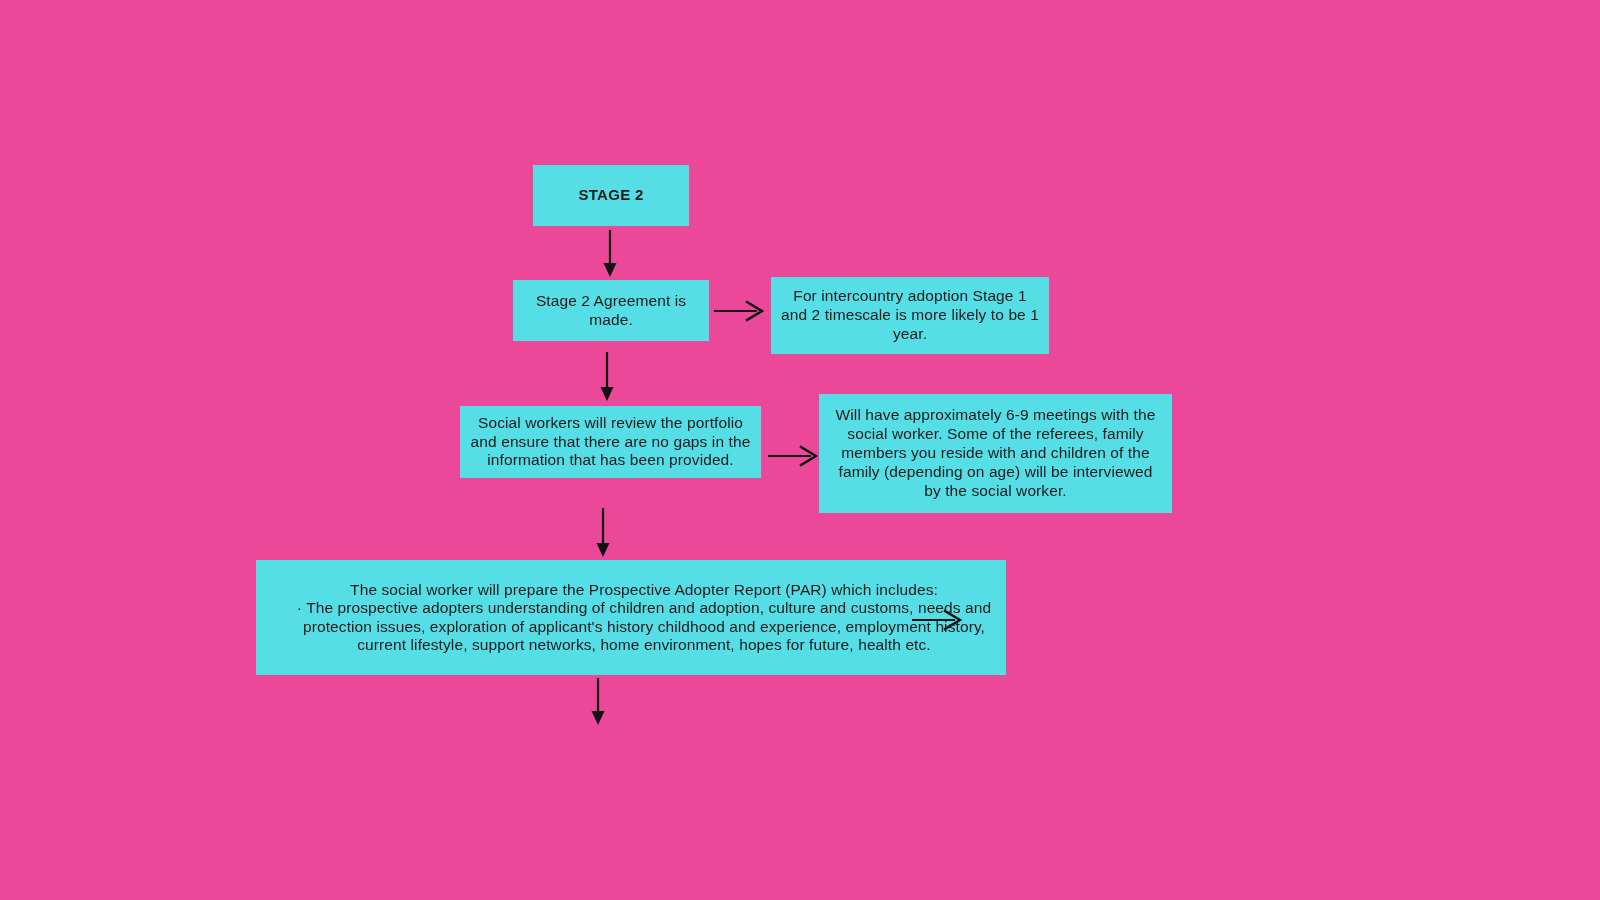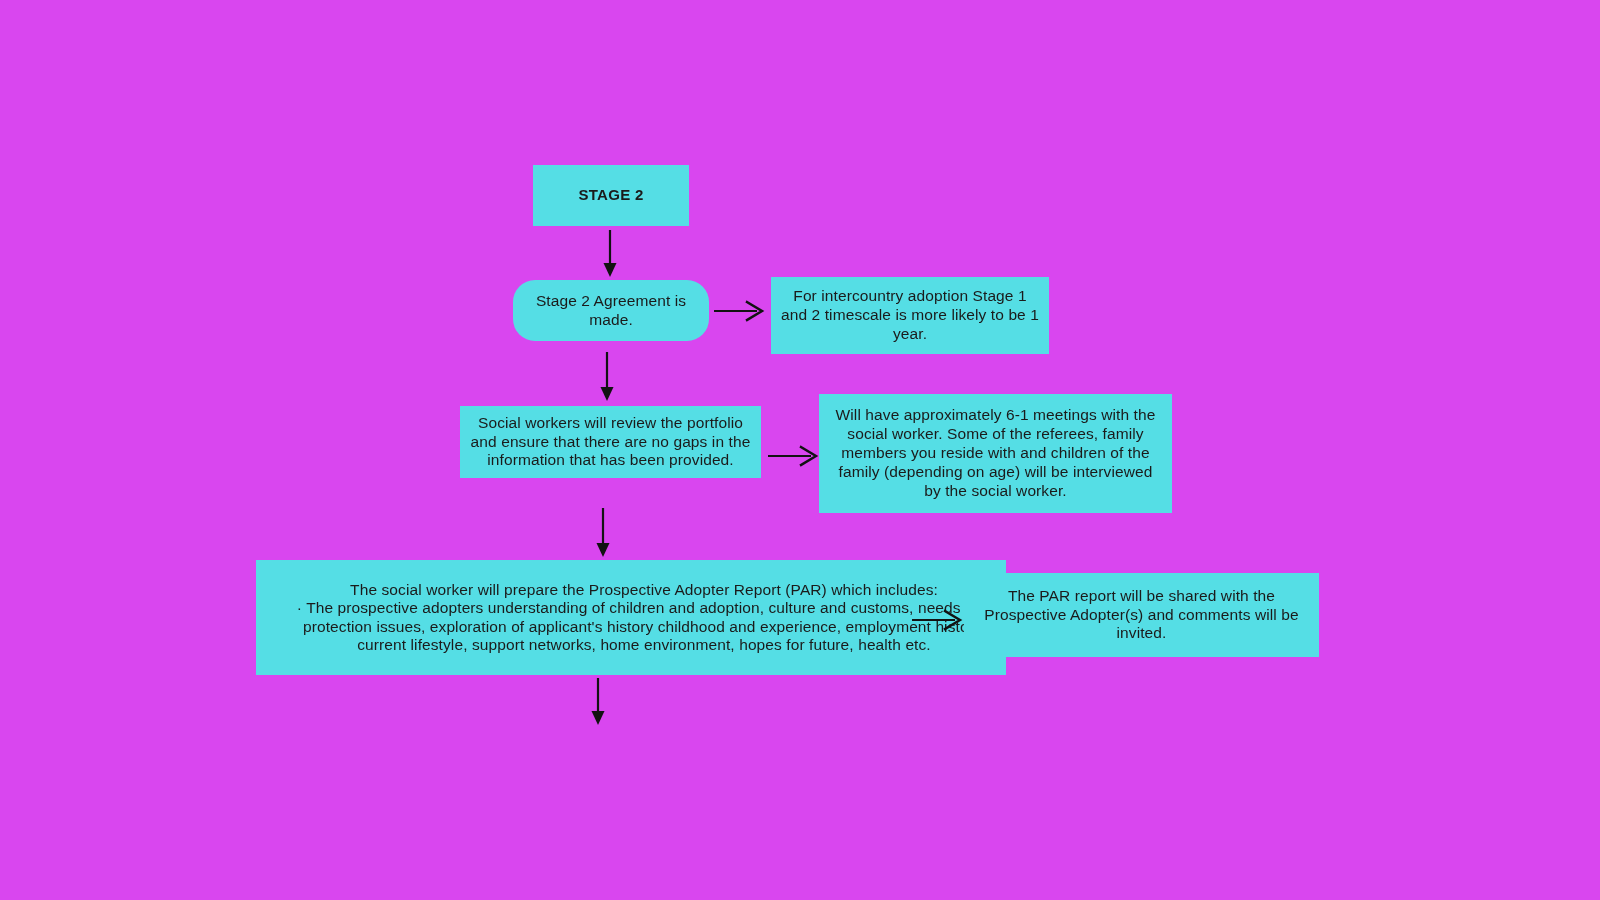--- a/index.html
+++ b/index.html
@@ -11,21 +11,21 @@
     width: 1600px;
     height: 900px;
     font-family: "Liberation Sans", sans-serif;
     color: #1b1b1b;
     overflow: hidden;
   }
   #canvas {
     position: relative;
     width: 1600px;
     height: 900px;
-    background: #d946ef;
+    background: #ec4899;
   }
   .node {
     position: absolute;
     box-sizing: border-box;
     background: #55dee5;
     display: flex;
     align-items: center;
     justify-content: center;
     text-align: center;
     padding: 4px 10px;
@@ -65,21 +65,21 @@
     <span class="node-text">STAGE 2</span>
   </div>
 
   <div class="arrow" style="left:598px; top:230px; width:24px; height:48px;">
     <svg width="24" height="48" viewBox="0 0 24 48">
       <line x1="12" y1="0" x2="12" y2="38" stroke="#121212" stroke-width="2.2"></line>
       <polygon points="12,47 5.5,33 18.5,33" fill="#121212"></polygon>
     </svg>
   </div>
 
-  <div class="node" style="left:513px; top:280px; width:196px; height:61px;border-radius:22px;">
+  <div class="node" style="left:513px; top:280px; width:196px; height:61px;">
     <span class="node-text">Stage 2 Agreement is made.</span>
   </div>
 
   <div class="arrow" style="left:714px; top:300px; width:50px; height:22px;">
     <svg width="50" height="22" viewBox="0 0 50 22">
       <line x1="0" y1="11" x2="43" y2="11" stroke="#121212" stroke-width="2.2"></line>
       <polyline points="33,2 48,11 33,20" fill="none" stroke="#121212" stroke-width="2.4" stroke-linecap="square" stroke-linejoin="miter"></polyline>
     </svg>
   </div>
 
@@ -99,21 +99,21 @@
   </div>
 
   <div class="arrow" style="left:768px; top:445px; width:50px; height:22px;">
     <svg width="50" height="22" viewBox="0 0 50 22">
       <line x1="0" y1="11" x2="43" y2="11" stroke="#121212" stroke-width="2.2"></line>
       <polyline points="33,2 48,11 33,20" fill="none" stroke="#121212" stroke-width="2.4" stroke-linecap="square" stroke-linejoin="miter"></polyline>
     </svg>
   </div>
 
   <div class="node" style="left:819px; top:394px; width:353px; height:119px;">
-    <span class="node-text">Will have approximately 6-1 meetings with the social worker. Some of the referees, family members you reside with and children of the family (depending on age) will be interviewed by the social worker.</span>
+    <span class="node-text">Will have approximately 6-9 meetings with the social worker. Some of the referees, family members you reside with and children of the family (depending on age) will be interviewed by the social worker.</span>
   </div>
 
   <div class="arrow" style="left:591px; top:508px; width:24px; height:50px;">
     <svg width="24" height="50" viewBox="0 0 24 50">
       <line x1="12" y1="0" x2="12" y2="40" stroke="#121212" stroke-width="2.2"></line>
       <polygon points="12,49 5.5,35 18.5,35" fill="#121212"></polygon>
     </svg>
   </div>
 
   <div class="node par-node" style="left:256px; top:560px; width:750px; height:115px;padding-left:36px;">
@@ -121,23 +121,20 @@
 ·    The prospective adopters understanding of children and adoption, culture and customs, needs and protection issues, exploration of applicant's history childhood and experience, employment history, current lifestyle, support networks, home environment, hopes for future, health etc.</span>
   </div>
 
   <div class="arrow" style="left:912px; top:609px; width:50px; height:22px;">
     <svg width="50" height="22" viewBox="0 0 50 22">
       <line x1="0" y1="11" x2="43" y2="11" stroke="#121212" stroke-width="2.2"></line>
       <polyline points="33,2 48,11 33,20" fill="none" stroke="#121212" stroke-width="2.4" stroke-linecap="square" stroke-linejoin="miter"></polyline>
     </svg>
   </div>
 
-  <div class="node" style="left:964px; top:573px; width:355px; height:84px;">
-    <span class="node-text">The PAR report will be shared with the Prospective Adopter(s) and comments will be invited.</span>
-  </div>
 
   <div class="arrow" style="left:586px; top:678px; width:24px; height:48px;">
     <svg width="24" height="48" viewBox="0 0 24 48">
       <line x1="12" y1="0" x2="12" y2="38" stroke="#121212" stroke-width="2.2"></line>
       <polygon points="12,47 5.5,33 18.5,33" fill="#121212"></polygon>
     </svg>
   </div>
 
 </div>
 

